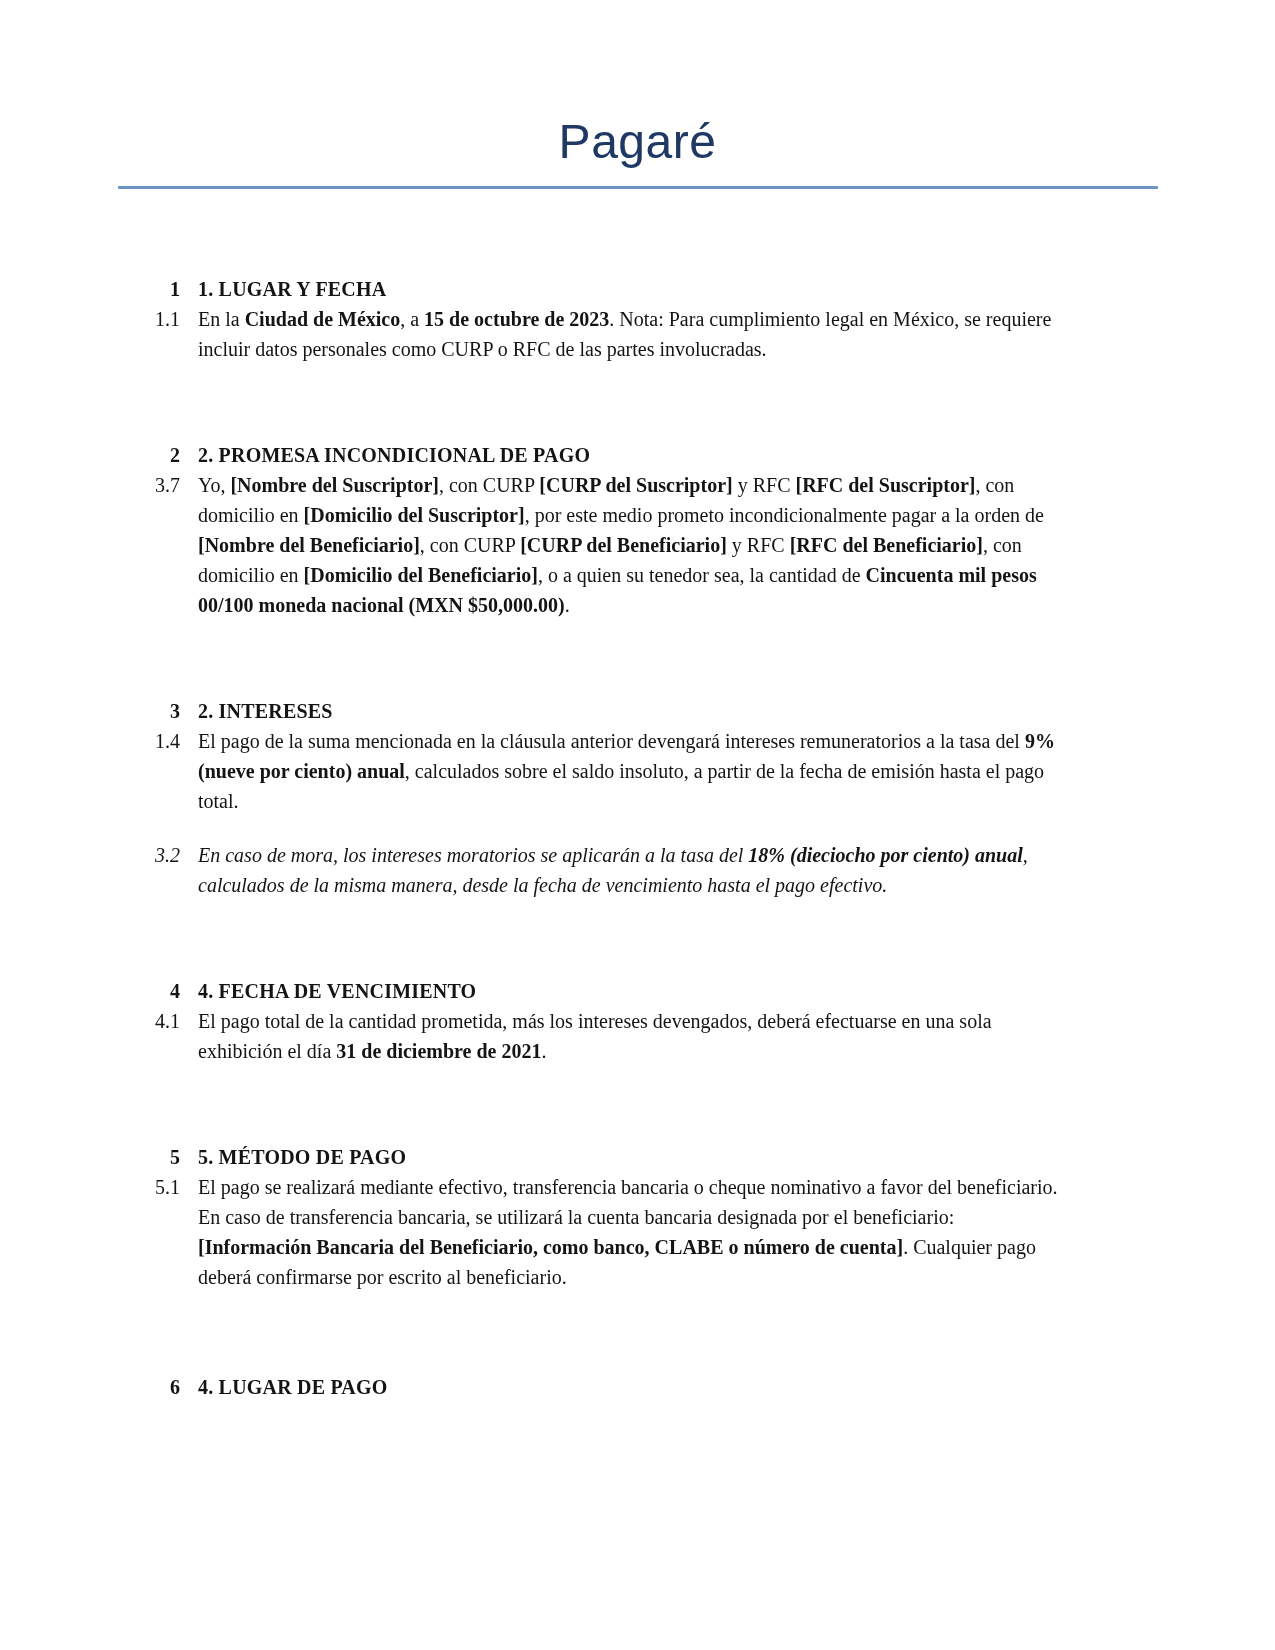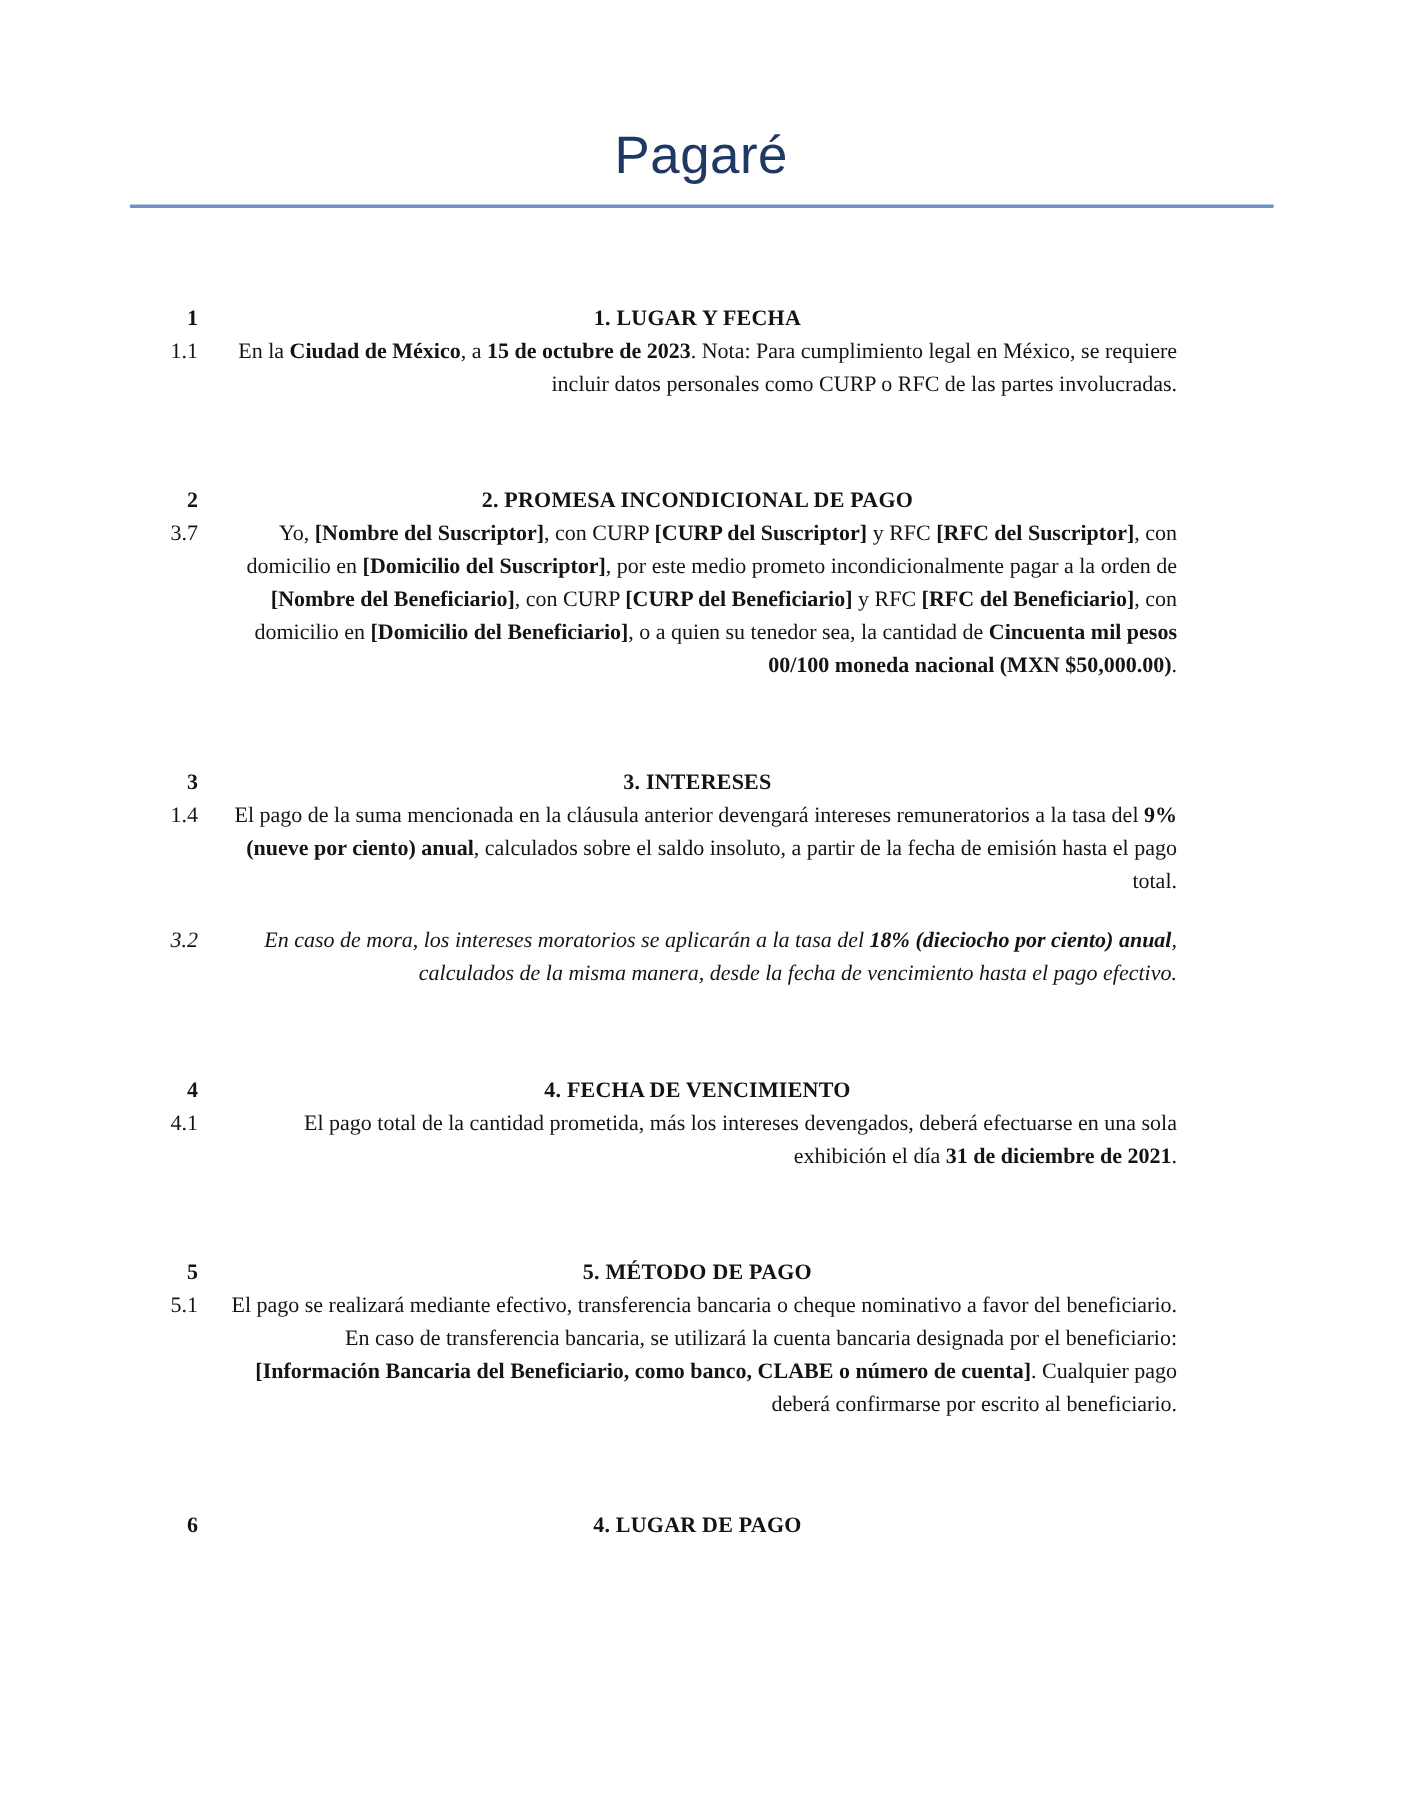--- a/index.html
+++ b/index.html
@@ -44,30 +44,29 @@
     white-space: nowrap;
   }
   .heading-num { font-weight: bold; }
   .heading-text {
     margin-left: 18px;
     flex: 1;
     font-size: 20px;
     line-height: 30px;
     font-weight: bold;
     letter-spacing: 0.2px;
-    text-align: center;
   }
   .item-row { }
   .item-row + .item-row { margin-top: 24px; font-style: italic; }
   .item-text {
     margin-left: 18px;
     flex: 1;
     font-size: 20px;
     line-height: 30px;
-    text-align: right;
+    text-align: left;
   }
   .item-text b { font-weight: bold; }
 </style>
 </head>
 <body>
 
 <div class="page">
 
   <h1 class="doc-title">Pagaré</h1>
   <div class="title-rule"></div>
@@ -92,21 +91,21 @@
       </div>
       <div class="row item-row">
         <div class="gutter-num item-num">3.7</div>
         <p class="item-text"><span>Yo, </span><b>[Nombre del Suscriptor]</b><span>, con CURP </span><b>[CURP del Suscriptor]</b><span> y RFC </span><b>[RFC del Suscriptor]</b><span>, con domicilio en </span><b>[Domicilio del Suscriptor]</b><span>, por este medio prometo incondicionalmente pagar a la orden de </span><b>[Nombre del Beneficiario]</b><span>, con CURP </span><b>[CURP del Beneficiario]</b><span> y RFC </span><b>[RFC del Beneficiario]</b><span>, con domicilio en </span><b>[Domicilio del Beneficiario]</b><span>, o a quien su tenedor sea, la cantidad de </span><b>Cincuenta mil pesos 00/100 moneda nacional (MXN $50,000.00)</b><span>.</span></p>
       </div>
     </div>
 
     <div class="doc-section">
       <div class="row heading-row">
         <div class="gutter-num heading-num">3</div>
-        <h2 class="heading-text">3. INTERESES</h2>
+        <h2 class="heading-text">2. INTERESES</h2>
       </div>
       <div class="row item-row">
         <div class="gutter-num item-num">1.4</div>
         <p class="item-text"><span>El pago de la suma mencionada en la cláusula anterior devengará intereses remuneratorios a la tasa del </span><b>9% (nueve por ciento) anual</b><span>, calculados sobre el saldo insoluto, a partir de la fecha de emisión hasta el pago total.</span></p>
       </div>
       <div class="row item-row">
         <div class="gutter-num item-num">3.2</div>
         <p class="item-text"><span>En caso de mora, los intereses moratorios se aplicarán a la tasa del </span><b>18% (dieciocho por ciento) anual</b><span>, calculados de la misma manera, desde la fecha de vencimiento hasta el pago efectivo.</span></p>
       </div>
     </div>

